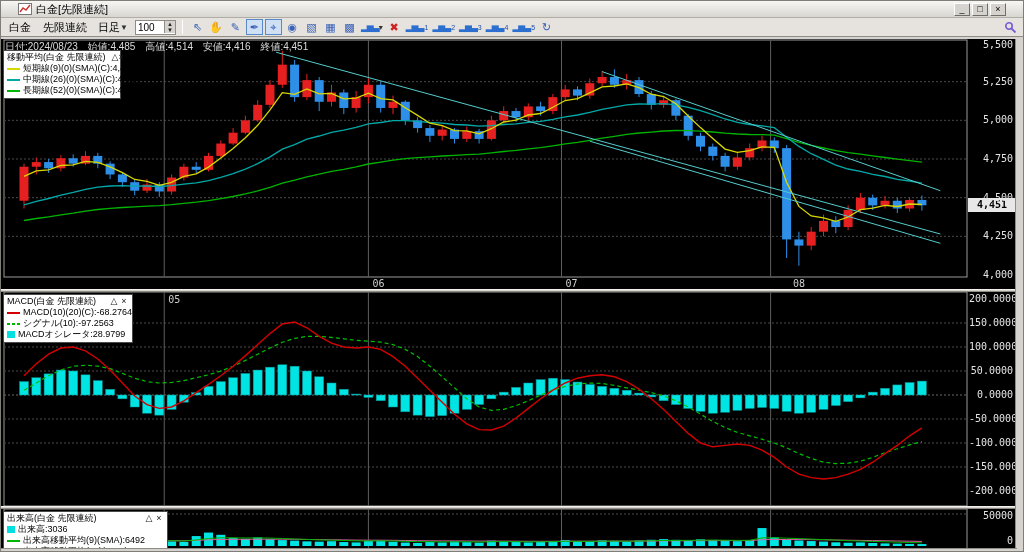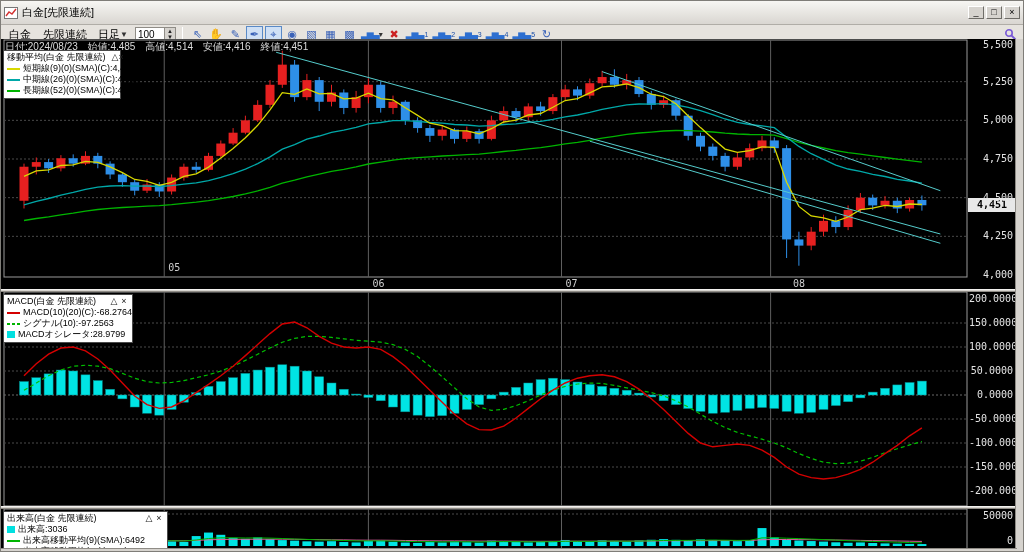--- a/index.html
+++ b/index.html
@@ -4,21 +4,21 @@
 <style>
   html,body { margin:0; padding:0; background:#9c9a94; }
   * { box-sizing:border-box; }
   .window {
     position:relative; width:1024px; height:552px;
     background:#d6d3ce; border:1px solid #7f7d78; overflow:hidden;
     font-family:"Liberation Sans","DejaVu Sans",sans-serif;
   }
   
   .titlebar {
-    height:24px; display:flex; align-items:center; padding:0 3px;
+    height:17px; display:flex; align-items:center; padding:0 17px;
     background:linear-gradient(#f7f6f3,#d9d6d1); border-bottom:1px solid #b0ada7;
   }
   .app-icon { width:14px; height:12px; margin-right:4px; }
   .title-text { font-size:11px; color:#000; }
   .tb-right { margin-left:auto; display:flex; gap:2px; align-items:center; }
   .tb-mini { width:15px; height:13px; font-size:9px; line-height:12px; text-align:center; color:#333; }
   .sysbtn {
     width:16px; height:13px; font-size:9px; line-height:10px; text-align:center;
     background:#d6d3ce; border:1px solid; border-color:#fff #6f6d68 #6f6d68 #fff; color:#000;
   }
@@ -593,21 +593,21 @@
         <div class="axis-label" style="top: 278px;">150.0000</div>
         <div class="axis-label" style="top: 302px;">100.0000</div>
         <div class="axis-label" style="top: 326px;">50.0000</div>
         <div class="axis-label" style="top: 350px;">0.0000</div>
         <div class="axis-label" style="top: 374px;">-50.0000</div>
         <div class="axis-label" style="top: 398px;">-100.0000</div>
         <div class="axis-label" style="top: 422px;">-150.0000</div>
         <div class="axis-label" style="top: 446px;">-200.0000</div>
         <div class="axis-label" style="top: 471px;">50000</div>
         <div class="axis-label" style="top: 496px;">0</div>
-        <div class="x-label" style="left: 167.22px; top: 223px;">05</div>
+        <div class="x-label" style="left: 167.22px; top: 255px;">05</div>
         <div class="x-label" style="left: 371.4px; top: 239px;">06</div>
         <div class="x-label" style="left: 564.51px; top: 239px;">07</div>
         <div class="x-label" style="left: 792px; top: 239px;">08</div>
       </div>
   </div>
 
   <div class="right-frame"></div>
   <div class="bottom-frame"></div>
 </div>
 

